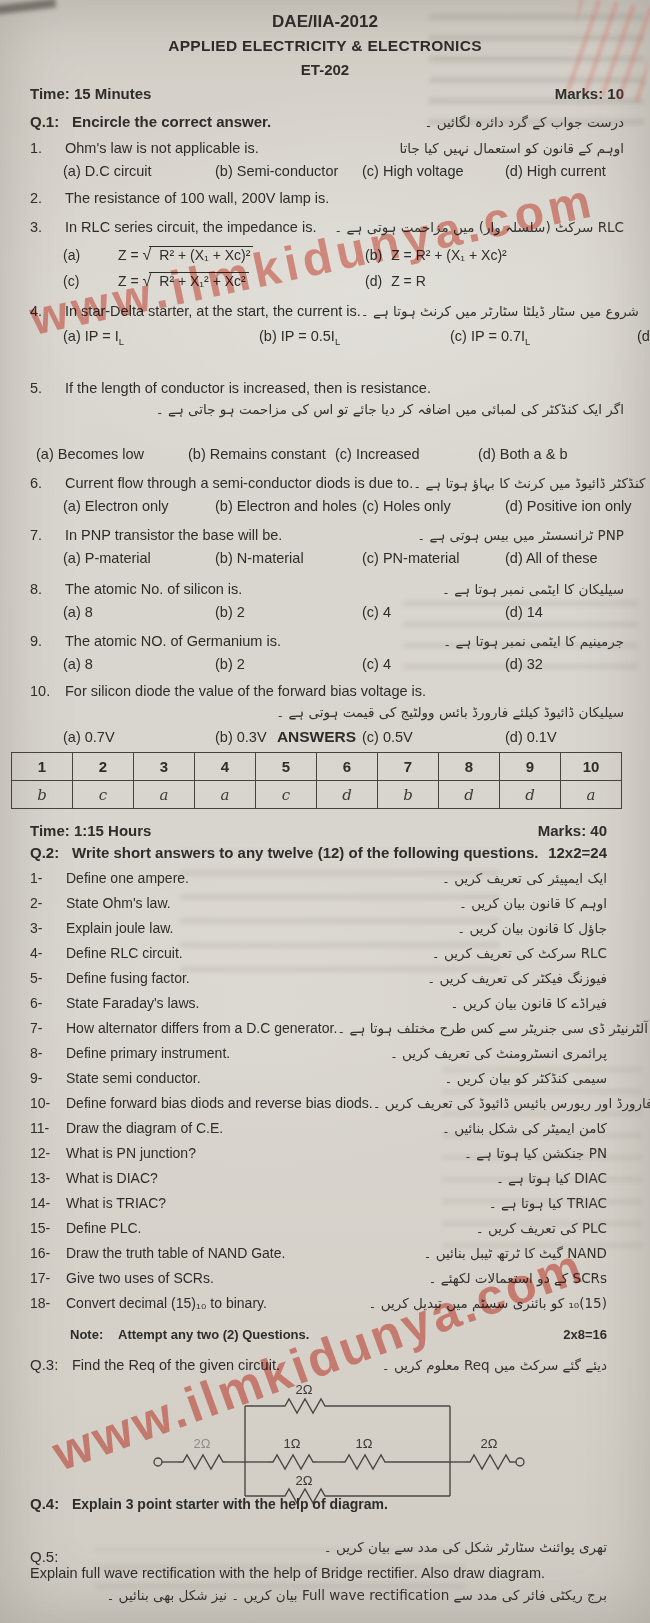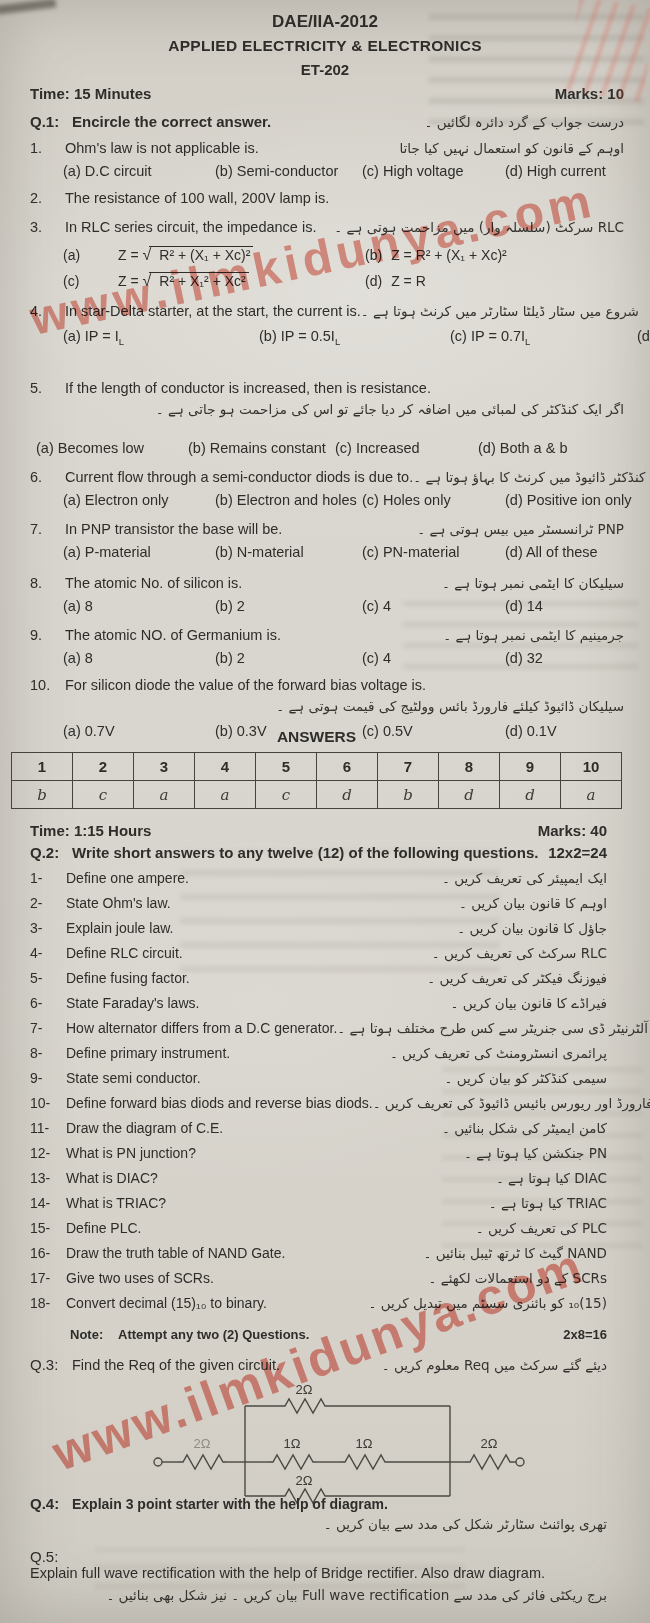--- a/index.html
+++ b/index.html
@@ -172,21 +172,21 @@
             <span class="fd">√3</span>
           </span>
       </span>
     </div>
 
     <div class="qline" style="margin-top:6px;">
       <span class="qno">5.</span>
       <span class="qtext">If the length of conductor is increased, then is resistance.</span>
     </div>
     <div class="urduline">اگر ایک کنڈکٹر کی لمبائی میں اضافہ کر دیا جائے تو اس کی مزاحمت ہو جاتی ہے ۔</div>
-    <div class="opts" style="margin-top:18px;padding-left:36px;">
+    <div class="opts" style="margin-top:24px;padding-left:36px;">
       <span class="opt oa">(a) Becomes low</span>
       <span class="opt ob">(b) Remains constant</span>
       <span class="opt oc">(c) Increased</span>
       <span class="opt od">(d) Both a &amp; b</span>
     </div>
 
     <div class="qline" style="margin-top:8px;">
       <span class="qno">6.</span>
       <span class="qtext">Current flow through a semi-conductor diods is due to.</span>
       <span class="urdu">سیمی کنڈکٹر ڈائیوڈ میں کرنٹ کا بہاؤ ہوتا ہے ۔</span>
@@ -426,21 +426,21 @@
       <text x="154" y="101" text-anchor="middle">2Ω</text>
       <text x="339" y="64" text-anchor="middle">2Ω</text>
     </svg>
   </div>
 
   <div class="sect" style="top:1495px;">
     <div class="qhead" style="margin-top:0;">
       <span class="ql" style="font-weight:bold;">Q.4:</span>
       <span class="qt" style="font-weight:bold;font-size:14px;">Explain 3 point starter with the help of diagram.</span>
     </div>
-    <div class="urduline" style="margin-top:1px;padding-left:40px;">تھری پوائنٹ سٹارٹر شکل کی مدد سے بیان کریں ۔</div>
+    <div class="urduline" style="margin-top:24px;padding-left:40px;">تھری پوائنٹ سٹارٹر شکل کی مدد سے بیان کریں ۔</div>
   </div>
 
   <div class="sect" style="top:1548px;">
     <div class="qhead" style="margin-top:0;flex-direction:column;">
       <span class="ql" style="font-weight:normal;">Q.5:</span>
       <span class="qt" style="font-weight:normal;font-size:14.5px;">Explain full wave rectification with the help of Bridge rectifier. Also draw diagram.</span>
     </div>
     <div class="urduline" style="margin-top:3px;">برج ریکٹی فائر کی مدد سے Full wave rectification بیان کریں ۔ نیز شکل بھی بنائیں ۔</div>
   </div>
 

